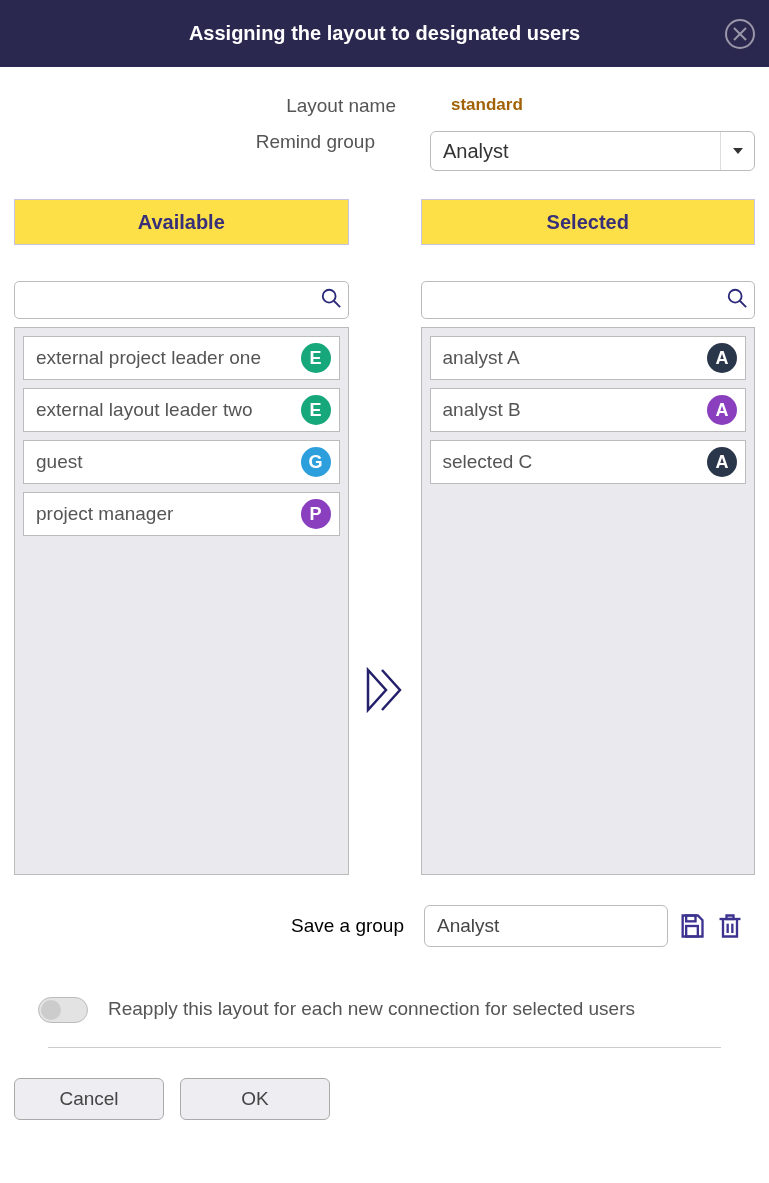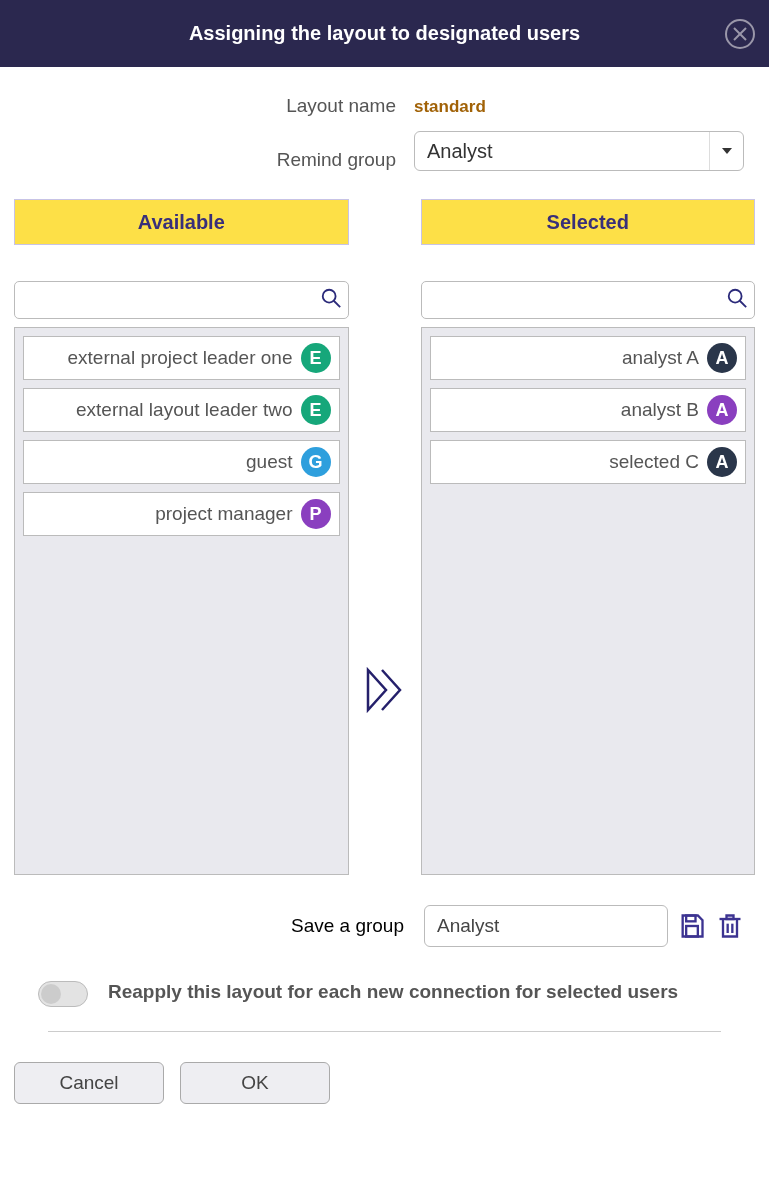--- a/index.html
+++ b/index.html
@@ -34,22 +34,23 @@
     justify-content: center;
     color: #9a97a9;
     cursor: pointer;
     font-size: 18px;
   }
   .content {
     padding: 28px 14px 20px 14px;
   }
   .form-row {
     display: flex;
-    align-items: flex-end;
+    align-items: flex-start;
     margin-bottom: 14px;
+    gap: 37px;
   }
   .form-row .label {
     width: 400px;
     text-align: right;
     padding-right: 18px;
     color: #555;
     font-size: 19px;
   }
   .form-row .value-static {
     color: #a16207;
@@ -135,21 +136,21 @@
     height: 548px;
     padding: 8px;
     overflow: hidden;
   }
   .list-item {
     background: #fff;
     border: 1px solid #bbb;
     min-height: 44px;
     display: flex;
     align-items: center;
-    justify-content: flex-end;
+    justify-content: flex-start;
     position: relative;
     margin-bottom: 8px;
     padding: 6px 46px 6px 12px;
     text-align: center;
     color: #555;
     font-size: 19px;
     cursor: pointer;
     line-height: 1.25;
   }
   .badge {
@@ -202,24 +203,23 @@
     color: #444;
   }
   .icon-btn {
     margin-left: 10px;
     cursor: pointer;
     color: #3c3391;
     display:flex;align-items:center;
   }
   .toggle-row {
     display: flex;
-    align-items: flex-start;
-    margin-top: 32px;
+    align-items: center;
+    margin-top: 48px;
     padding: 0 24px;
-    font-weight: bold;
   }
   .toggle {
     width: 50px;
     height: 26px;
     border-radius: 13px;
     background: #e3e3e3;
     border: 1px solid #bbb;
     position: relative;
     flex-shrink: 0;
     margin-right: 20px;

